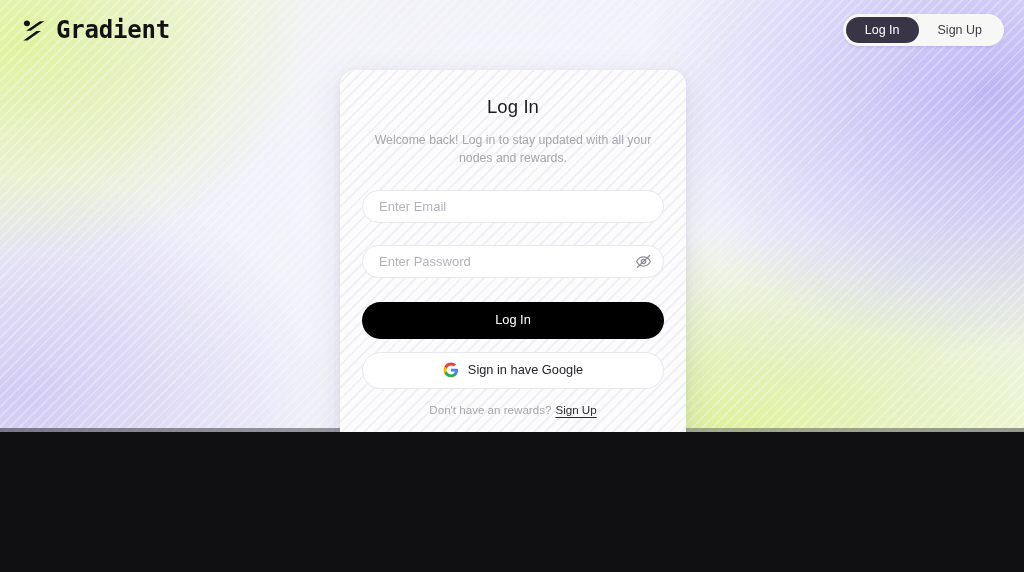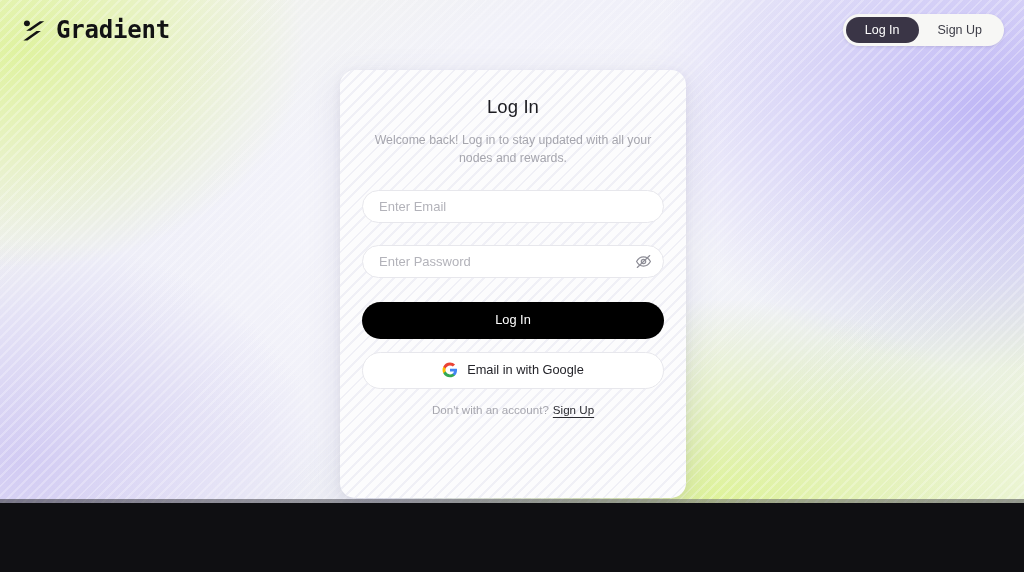--- a/index.html
+++ b/index.html
@@ -6,21 +6,21 @@
   html, body { width:1024px; height:572px; }
   body {
     font-family:"Liberation Sans", sans-serif;
     background:#0f0f12;
     overflow:hidden;
   }
 
   
   .screen {
     position:relative;
-    width:1024px; height:503px;
+    width:1024px; height:432px;
     overflow:hidden;
     background:#fdba74;
     padding-left:16px;
   }
   .bg-base {
     position:absolute; inset:0;
     background:
       radial-gradient(ellipse 520px 380px at 97% 22%,  rgba(188,179,246,0.95) 0%, rgba(188,179,246,0) 68%),
       radial-gradient(ellipse 430px 330px at 2% 10%,   rgba(222,242,156,0.95) 0%, rgba(222,242,156,0) 66%),
       radial-gradient(ellipse 480px 300px at 70% 100%, rgba(222,243,152,0.98) 0%, rgba(222,243,152,0) 68%),
@@ -226,23 +226,23 @@
         <span>Log In</span>
       </button>
 
       <button class="btn btn-google">
         <svg width="16" height="16" viewBox="0 0 48 48">
           <path fill="#4285F4" d="M45.1 24.5c0-1.6-.1-3.1-.4-4.5H24v8.5h11.9c-.5 2.8-2.1 5.1-4.5 6.7v5.5h7.2c4.2-3.9 6.5-9.6 6.5-16.2z"></path>
           <path fill="#34A853" d="M24 46c6.1 0 11.2-2 14.9-5.4l-7.2-5.5c-2 1.3-4.6 2.1-7.7 2.1-5.9 0-10.9-4-12.7-9.3H3.9v5.7C7.6 41.2 15.2 46 24 46z"></path>
           <path fill="#FBBC05" d="M11.3 27.9c-.5-1.3-.7-2.7-.7-4.1s.3-2.8.7-4.1v-5.7H3.9C2.4 17 1.6 20.4 1.6 23.8s.8 6.8 2.3 9.8l7.4-5.7z"></path>
           <path fill="#EA4335" d="M24 10.4c3.3 0 6.3 1.2 8.7 3.4l6.4-6.4C35.2 3.8 30.1 1.6 24 1.6 15.2 1.6 7.6 6.4 3.9 14l7.4 5.7c1.8-5.3 6.8-9.3 12.7-9.3z"></path>
         </svg>
-        <span>Email in with Google</span>
+        <span>Sign in have Google</span>
       </button>
 
       <div class="signup-row">
-        <span>Don't with an account?</span><span class="signup-link">Sign Up</span>
+        <span>Don't have an rewards?</span><span class="signup-link">Sign Up</span>
       </div>
 
     </div>
   </div>
 
 </div>
 
 </body></html>

